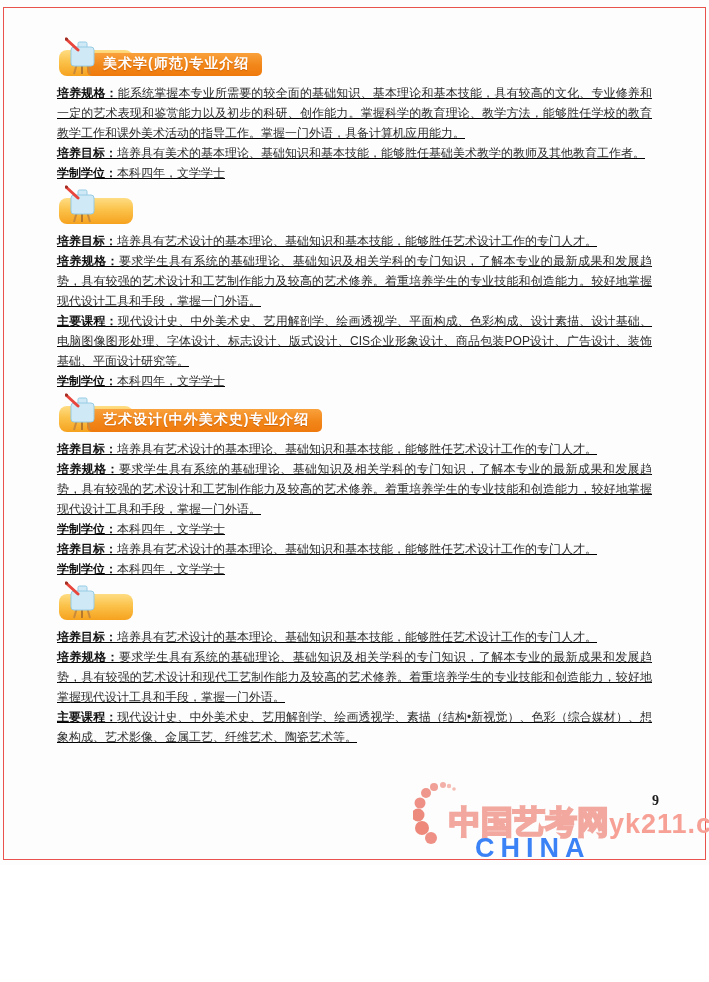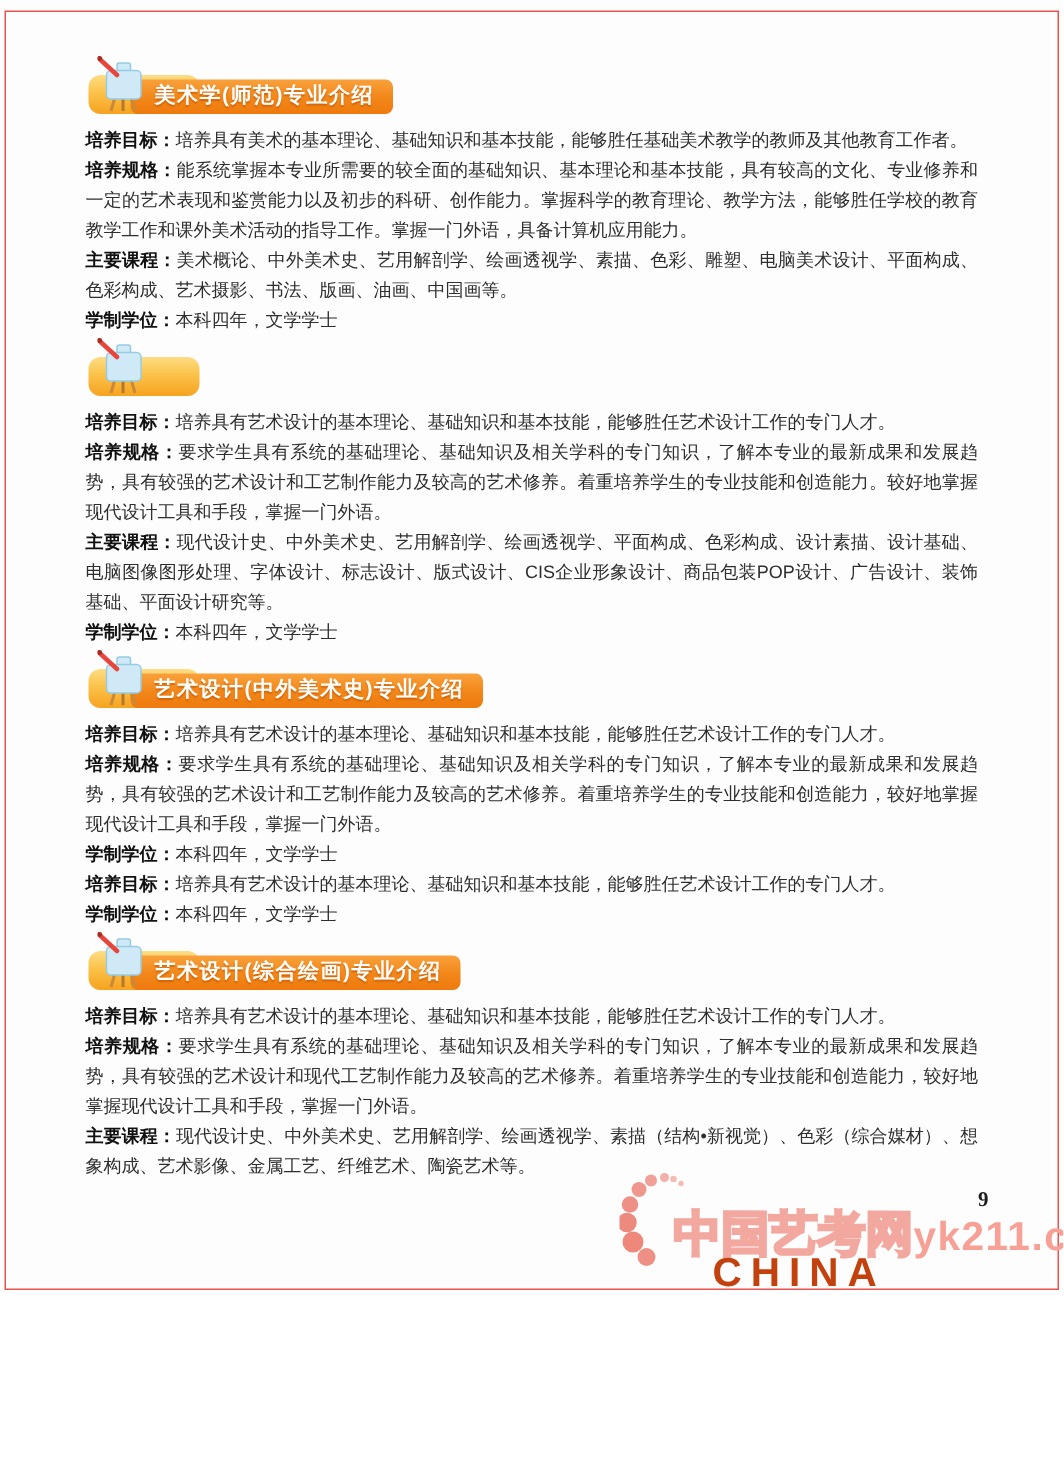--- a/index.html
+++ b/index.html
@@ -3,20 +3,21 @@
 <meta charset="utf-8">
 <style>
   * { margin:0; padding:0; box-sizing:border-box; }
   html,body { background:#ffffff; }
   .page {
     position:relative;
     width:709px; height:865px;
     background:#fdfdfd;
     overflow:hidden;
     font-family:"Liberation Sans","DejaVu Sans",sans-serif;
+    text-decoration:underline;
   }
   .frame {
     position:absolute; left:3px; top:7px; right:3px; bottom:5px;
     border:1px solid #e8534e;
     pointer-events:none;
   }
   .content {
     position:relative;
     padding:44px 57px 0 57px;
   }
@@ -79,21 +80,21 @@
     color:#4c1d95;
     -webkit-text-stroke:2px #f2a89f;
     text-shadow:0 0 1px #f2a89f;
   }
   .wm-url {
     font-size:27px; color:#f7a095; letter-spacing:1px;
   }
   .wm-china {
     position:absolute; left:62px; top:58px;
     font-size:27px; font-weight:bold; letter-spacing:6px;
-    color:#c2410c;
+    color:#3b82f6;
   }
 </style>
 </head>
 <body>
 
 <div class="page">
   <div class="frame"></div>
 
   <div class="content">
 
@@ -106,23 +107,22 @@
             <line x1="17" y1="10" x2="25" y2="38" stroke="#c9893a" stroke-width="2"></line>
             <line x1="17" y1="12" x2="17" y2="38" stroke="#b5772c" stroke-width="2"></line>
             <rect x="13" y="6" width="9" height="6" rx="1.5" fill="#cfeaf6" stroke="#96cbe4"></rect>
             <rect x="6" y="11" width="23" height="19" rx="3" fill="#cfeaf6" stroke="#96cbe4"></rect>
             <line x1="1" y1="3" x2="13" y2="14" stroke="#e8463c" stroke-width="3" stroke-linecap="round"></line>
             <circle cx="1.5" cy="3" r="1.6" fill="#a03025"></circle>
           </svg>
         </span>
         <span class="bar">美术学(师范)专业介绍</span>
       </div>
+      <p class="para"><b class="lbl">培养规格：</b><span>能系统掌握本专业所需要的较全面的基础知识、基本理论和基本技能，具有较高的文化、专业修养和一定的艺术表现和鉴赏能力以及初步的科研、创作能力。掌握科学的教育理论、教学方法，能够胜任学校的教育教学工作和课外美术活动的指导工作。掌握一门外语，具备计算机应用能力。</span></p>
       <p class="para"><b class="lbl">培养目标：</b><span>培养具有美术的基本理论、基础知识和基本技能，能够胜任基础美术教学的教师及其他教育工作者。</span></p>
-      <p class="para"><b class="lbl">培养规格：</b><span>能系统掌握本专业所需要的较全面的基础知识、基本理论和基本技能，具有较高的文化、专业修养和一定的艺术表现和鉴赏能力以及初步的科研、创作能力。掌握科学的教育理论、教学方法，能够胜任学校的教育教学工作和课外美术活动的指导工作。掌握一门外语，具备计算机应用能力。</span></p>
-      <p class="para"><b class="lbl">主要课程：</b><span>美术概论、中外美术史、艺用解剖学、绘画透视学、素描、色彩、雕塑、电脑美术设计、平面构成、色彩构成、艺术摄影、书法、版画、油画、中国画等。</span></p>
       <p class="para"><b class="lbl">学制学位：</b><span>本科四年，文学学士</span></p>
     </div>
 
     <div>
       <div class="sec-header">
         <span class="tab"></span>
         <span class="easel">
           <svg viewBox="0 0 34 40" width="34" height="40">
             <line x1="17" y1="10" x2="9" y2="38" stroke="#c9893a" stroke-width="2"></line>
             <line x1="17" y1="10" x2="25" y2="38" stroke="#c9893a" stroke-width="2"></line>
@@ -173,21 +173,20 @@
           <svg viewBox="0 0 34 40" width="34" height="40">
             <line x1="17" y1="10" x2="9" y2="38" stroke="#c9893a" stroke-width="2"></line>
             <line x1="17" y1="10" x2="25" y2="38" stroke="#c9893a" stroke-width="2"></line>
             <line x1="17" y1="12" x2="17" y2="38" stroke="#b5772c" stroke-width="2"></line>
             <rect x="13" y="6" width="9" height="6" rx="1.5" fill="#cfeaf6" stroke="#96cbe4"></rect>
             <rect x="6" y="11" width="23" height="19" rx="3" fill="#cfeaf6" stroke="#96cbe4"></rect>
             <line x1="1" y1="3" x2="13" y2="14" stroke="#e8463c" stroke-width="3" stroke-linecap="round"></line>
             <circle cx="1.5" cy="3" r="1.6" fill="#a03025"></circle>
           </svg>
         </span>
-        <span class="bar">艺术设计(综合绘画)专业介绍</span>
       </div>
       <p class="para"><b class="lbl">培养目标：</b><span>培养具有艺术设计的基本理论、基础知识和基本技能，能够胜任艺术设计工作的专门人才。</span></p>
       <p class="para"><b class="lbl">培养规格：</b><span>要求学生具有系统的基础理论、基础知识及相关学科的专门知识，了解本专业的最新成果和发展趋势，具有较强的艺术设计和现代工艺制作能力及较高的艺术修养。着重培养学生的专业技能和创造能力，较好地掌握现代设计工具和手段，掌握一门外语。</span></p>
       <p class="para"><b class="lbl">主要课程：</b><span>现代设计史、中外美术史、艺用解剖学、绘画透视学、素描（结构•新视觉）、色彩（综合媒材）、想象构成、艺术影像、金属工艺、纤维艺术、陶瓷艺术等。</span></p>
 
     </div>
 
   </div>
 
   <div class="pageno">9</div>

